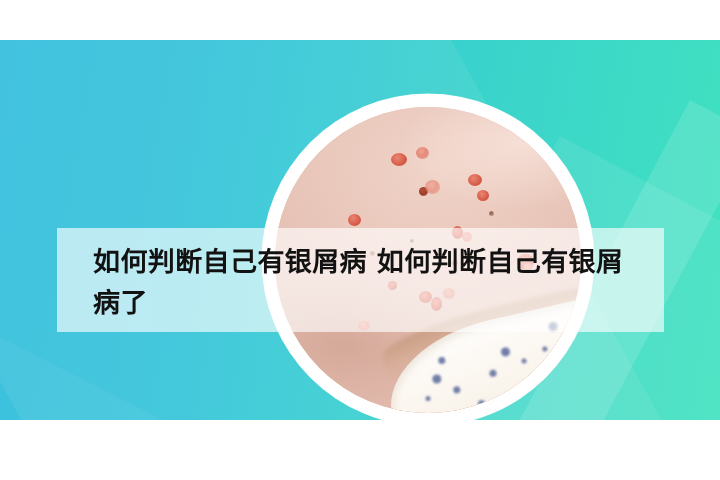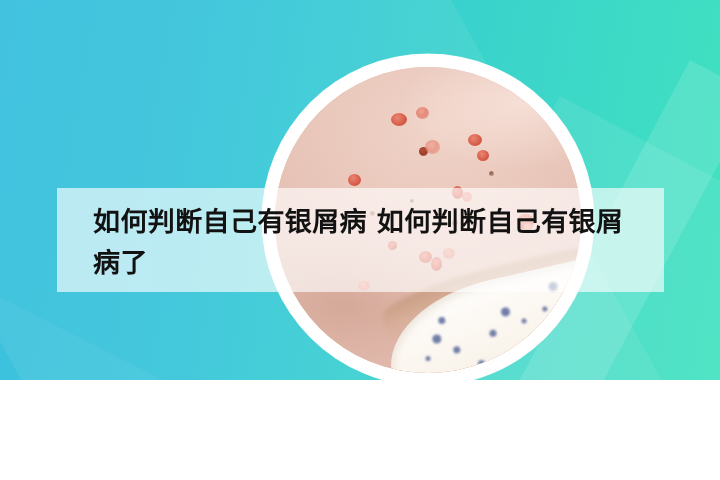--- a/index.html
+++ b/index.html
@@ -12,20 +12,21 @@
     font-family: "Liberation Sans", "DejaVu Sans", sans-serif;
   }
 
   
   .poster {
     position: relative;
     width: 720px;
     height: 380px;
     overflow: hidden;
     background: linear-gradient(100deg, #33bedd 0%, #35c4da 30%, #3ad3cc 62%, #41e2bf 100%);
+    margin-top: 40px;
   }
 
   
   .band {
     position: absolute;
     pointer-events: none;
   }
 
   .band-a {
     left: 318px;

